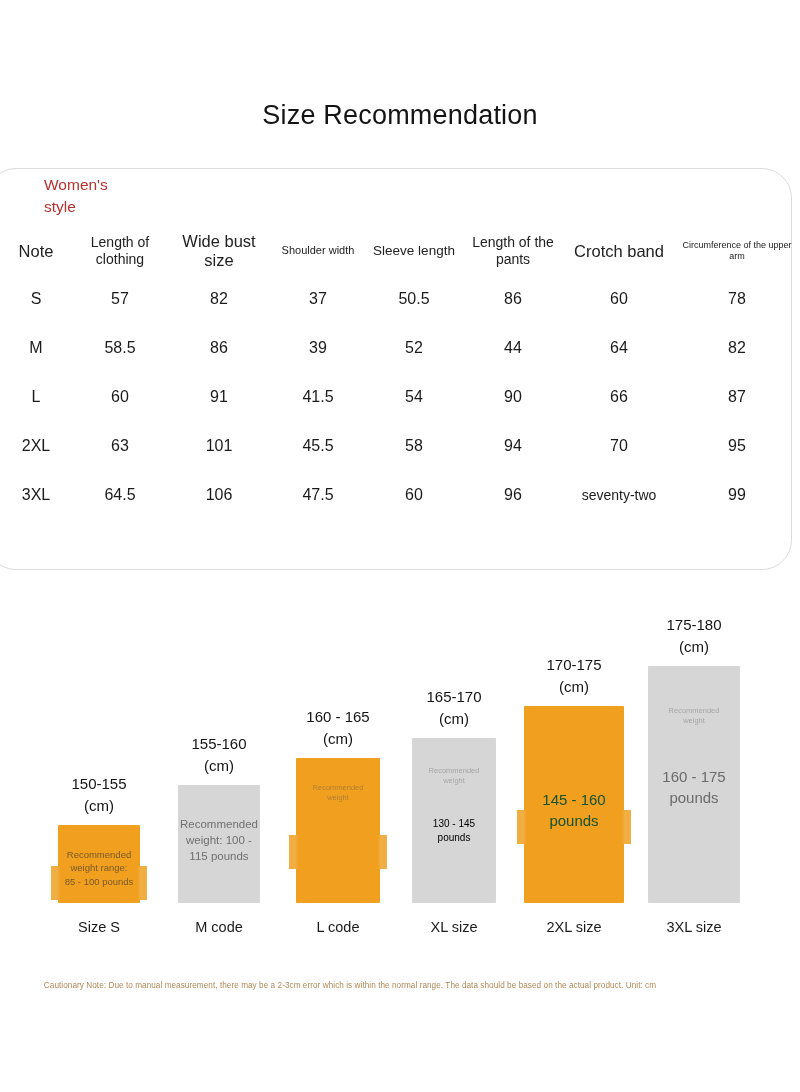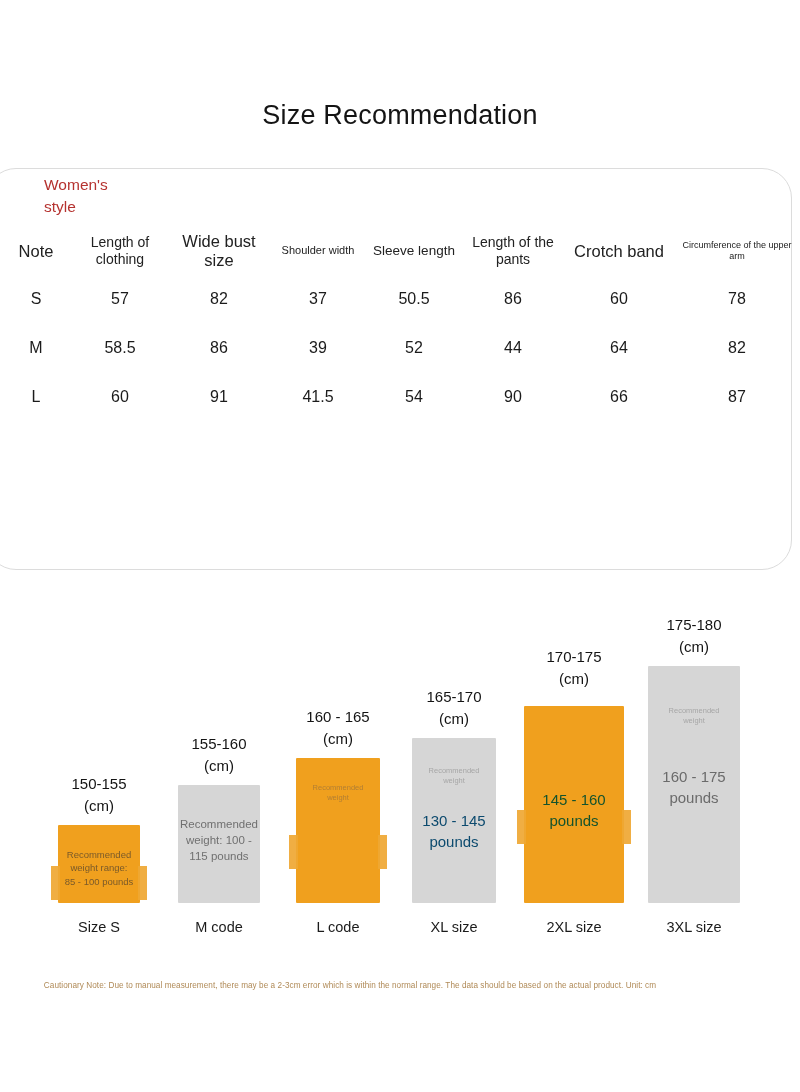--- a/index.html
+++ b/index.html
@@ -212,20 +212,40 @@
     <tr>
       <td class="sz">L</td>
       <td>60</td>
       <td>91</td>
       <td>41.5</td>
       <td>54</td>
       <td>90</td>
       <td>66</td>
       <td>87</td>
     </tr>
+    <tr>
+      <td class="sz">2XL</td>
+      <td>63</td>
+      <td>101</td>
+      <td>45.5</td>
+      <td>58</td>
+      <td>94</td>
+      <td>70</td>
+      <td>95</td>
+    </tr>
+    <tr>
+      <td class="sz">3XL</td>
+      <td>64.5</td>
+      <td>106</td>
+      <td>47.5</td>
+      <td>60</td>
+      <td>96</td>
+      <td class="word">seventy-two</td>
+      <td>99</td>
+    </tr>
   </tbody>
 </table>
 
 <div id="bar-chart">
     <div class="bar-col" style="left: 39px;">
       <div class="bar-height-label" style="white-space: pre-line; top: 183px;">150-155
 (cm)</div>
       <div class="bar-rect" style="height: 78px; width: 82px; left: 19px; background: rgb(240, 160, 30);">
         <div class="bar-weight" style="white-space: pre-line; font-size: 9.5px; color: rgb(122, 90, 42); top: 23px;">Recommended
 weight range:
@@ -255,27 +275,27 @@
       <div class="bar-notch" style="left: 11px; top: 245px;"></div>
       <div class="bar-notch" style="left: 100px; top: 245px;"></div>
       <div class="bar-size-label">L code</div>
     </div>
     <div class="bar-col" style="left: 394px;">
       <div class="bar-height-label" style="white-space: pre-line; top: 96px;">165-170
 (cm)</div>
       <div class="bar-rect" style="height: 165px; width: 84px; left: 18px; background: rgb(214, 214, 214);">
         <div class="bar-note on-gray" style="white-space: pre-line; top: 28px;">Recommended
 weight</div>
-        <div class="bar-weight" style="white-space: pre-line; font-size: 15px; color: #0c4a6e; top: 72px;">130 - 145
+        <div class="bar-weight" style="white-space: pre-line; font-size: 10px; color: #000000; top: 79px;">130 - 145
 pounds</div>
       </div>
       <div class="bar-size-label">XL size</div>
     </div>
     <div class="bar-col" style="left: 514px;">
-      <div class="bar-height-label" style="white-space: pre-line; top: 56px;">170-175
+      <div class="bar-height-label" style="white-space: pre-line; top: 64px;">170-175
 (cm)</div>
       <div class="bar-rect" style="height: 197px; width: 100px; left: 10px; background: rgb(240, 160, 30);">
         <div class="bar-weight" style="white-space: pre-line; font-size: 15px; color: #14532d; top: 83px;">145 - 160
 pounds</div>
       </div>
       <div class="bar-notch" style="left: 3px; top: 220px;"></div>
       <div class="bar-notch" style="left: 108px; top: 220px;"></div>
       <div class="bar-size-label">2XL size</div>
     </div>
     <div class="bar-col" style="left: 634px;">

